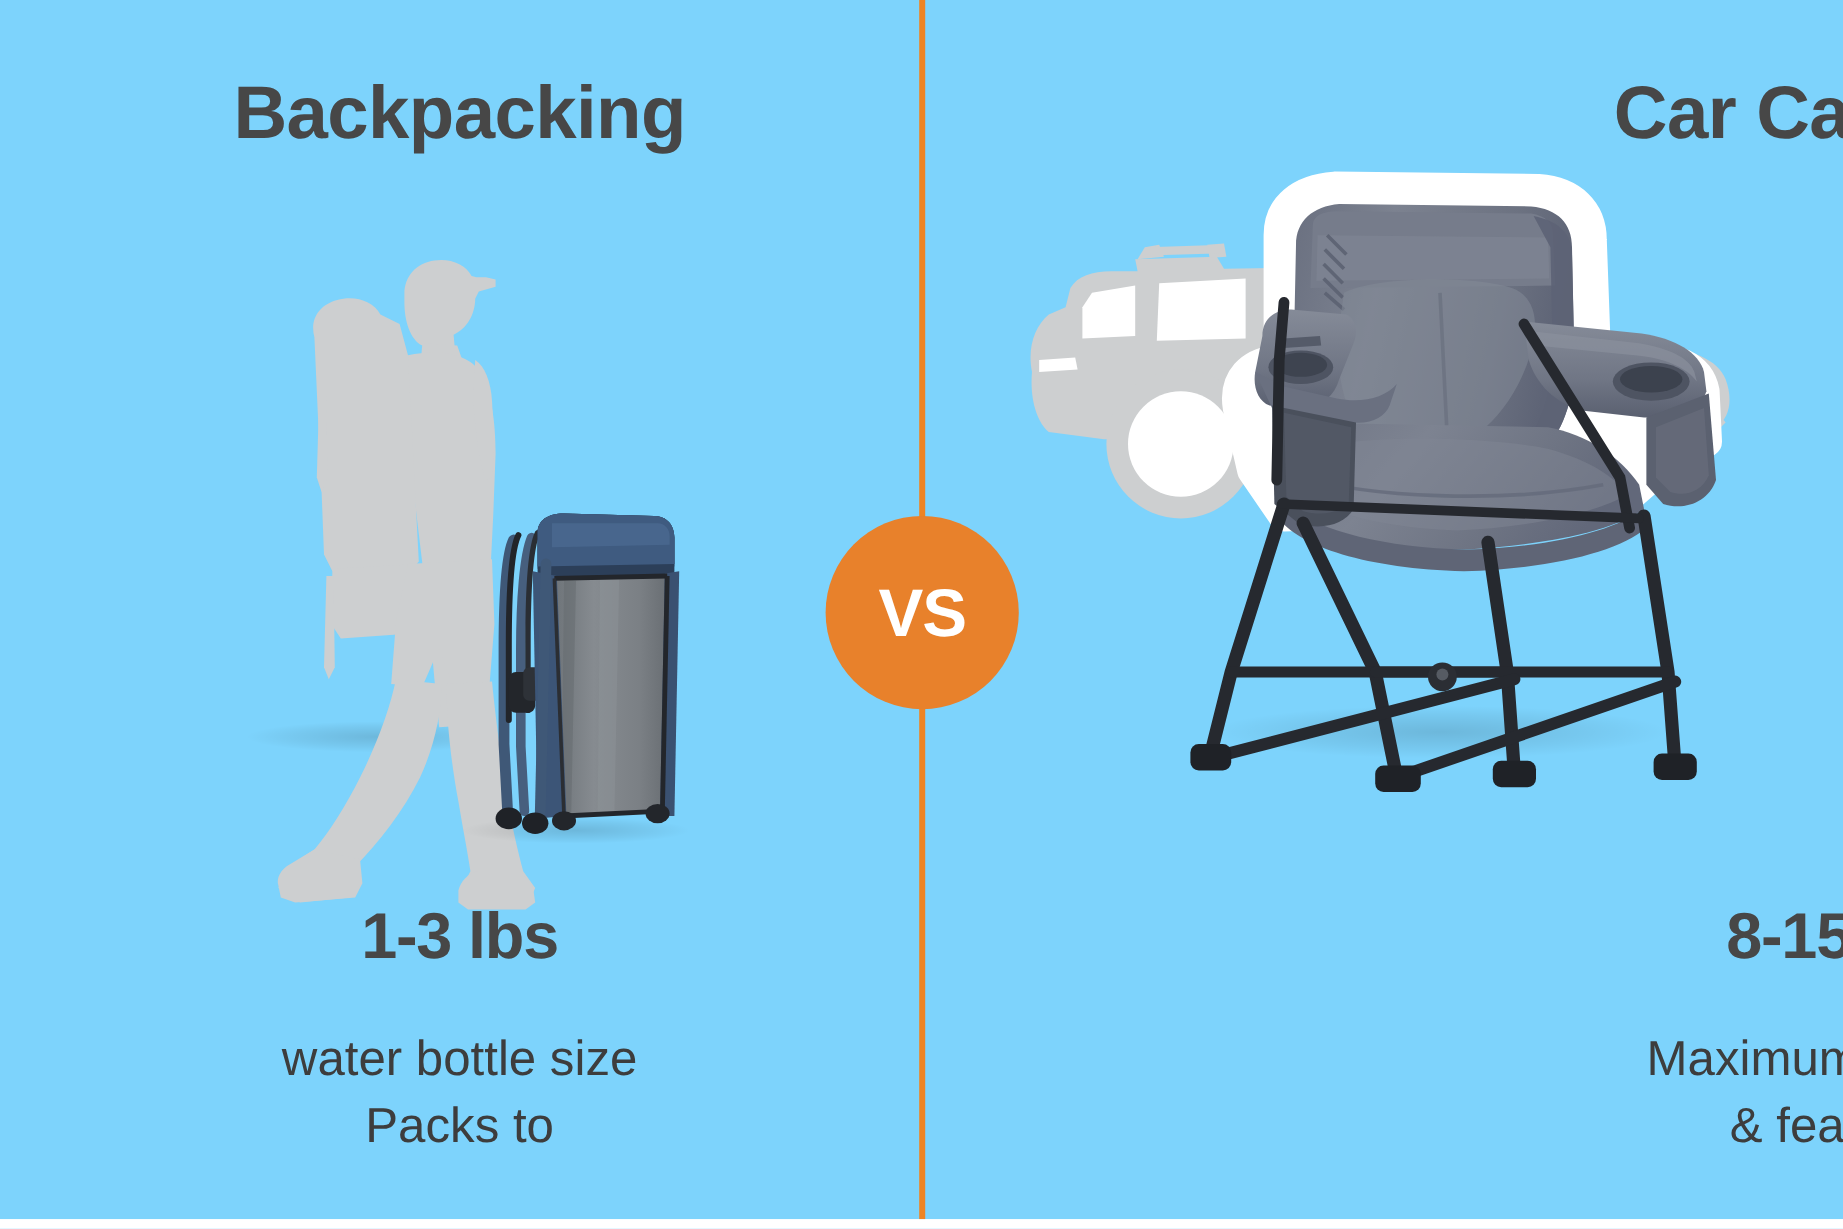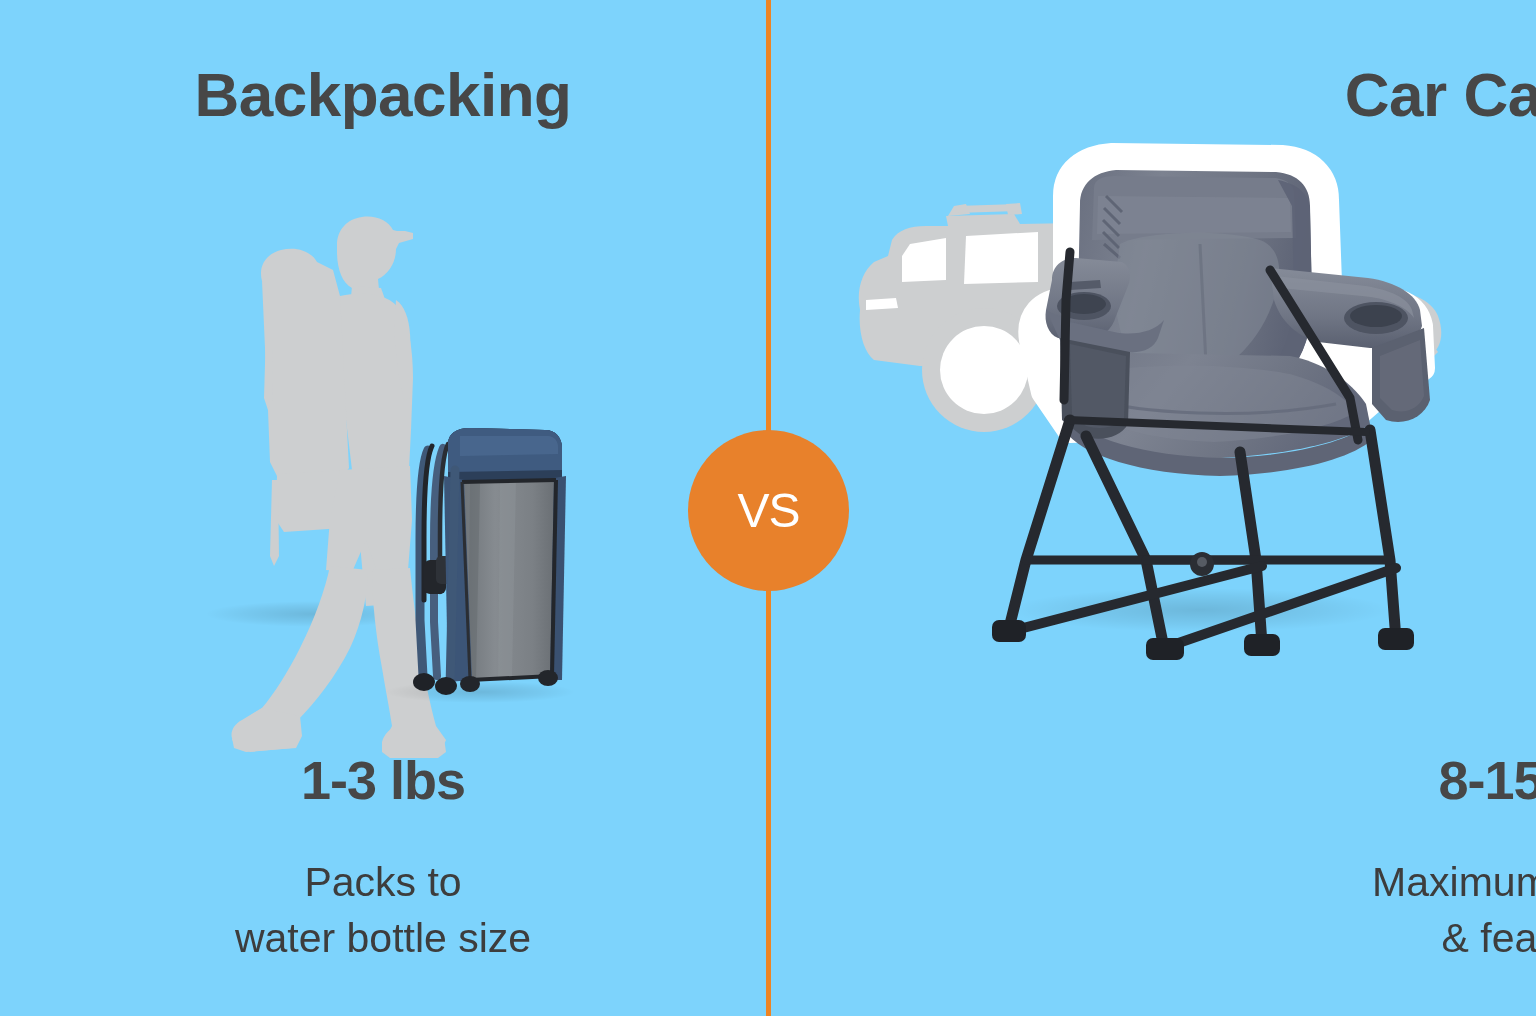--- a/index.html
+++ b/index.html
@@ -36,22 +36,22 @@
     height: 161px;
     border-radius: 50%;
     background: #E8812B;
     display: flex;
     align-items: center;
     justify-content: center;
     z-index: 5;
   }
   .vs-badge span {
     color: #ffffff;
-    font-size: 48px;
-    font-weight: normal;
+    font-size: 56px;
+    font-weight: bold;
     letter-spacing: -1px;
     line-height: 1;
     font-family: "Liberation Sans", sans-serif;
   }
 
   
   .panel {
     position: absolute;
     top: 0;
     width: 766px;
@@ -276,22 +276,22 @@
           <ellipse cx="548" cy="678" rx="10" ry="8" fill="#23262b"></ellipse>
         </g>
       </svg>
     </div>
 
     <div class="panel-title">Backpacking</div>
 
     <div class="panel-weight">1-3 lbs</div>
 
     <div class="panel-caption">
+      <span class="ln">water bottle size</span>
       <span class="ln">Packs to</span>
-      <span class="ln">water bottle size</span>
     </div>
   </div>
 
   <div class="divider-line"></div>
   <div class="vs-badge">
     <span>VS</span>
   </div>
 
   <div class="panel right">
 

